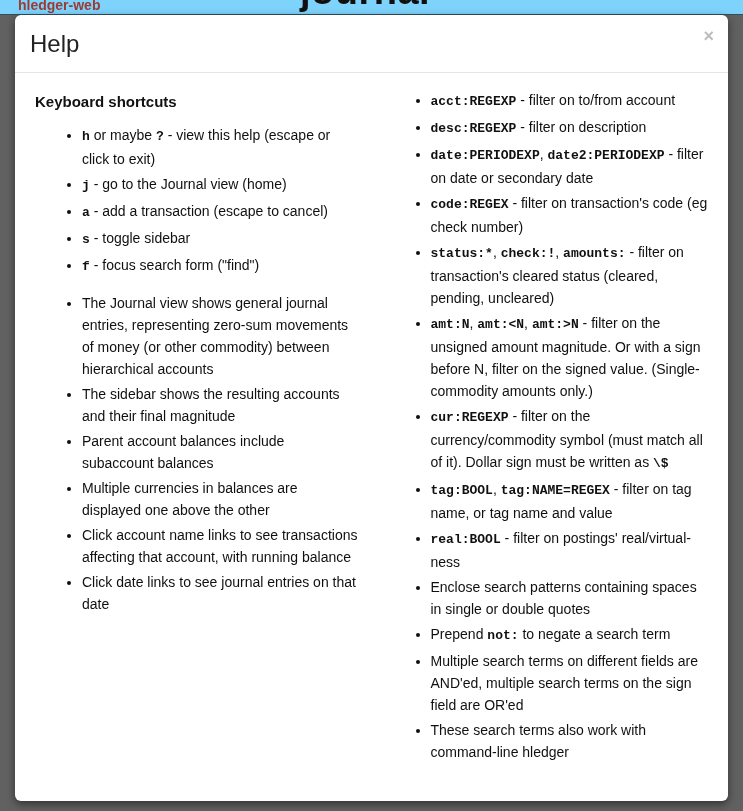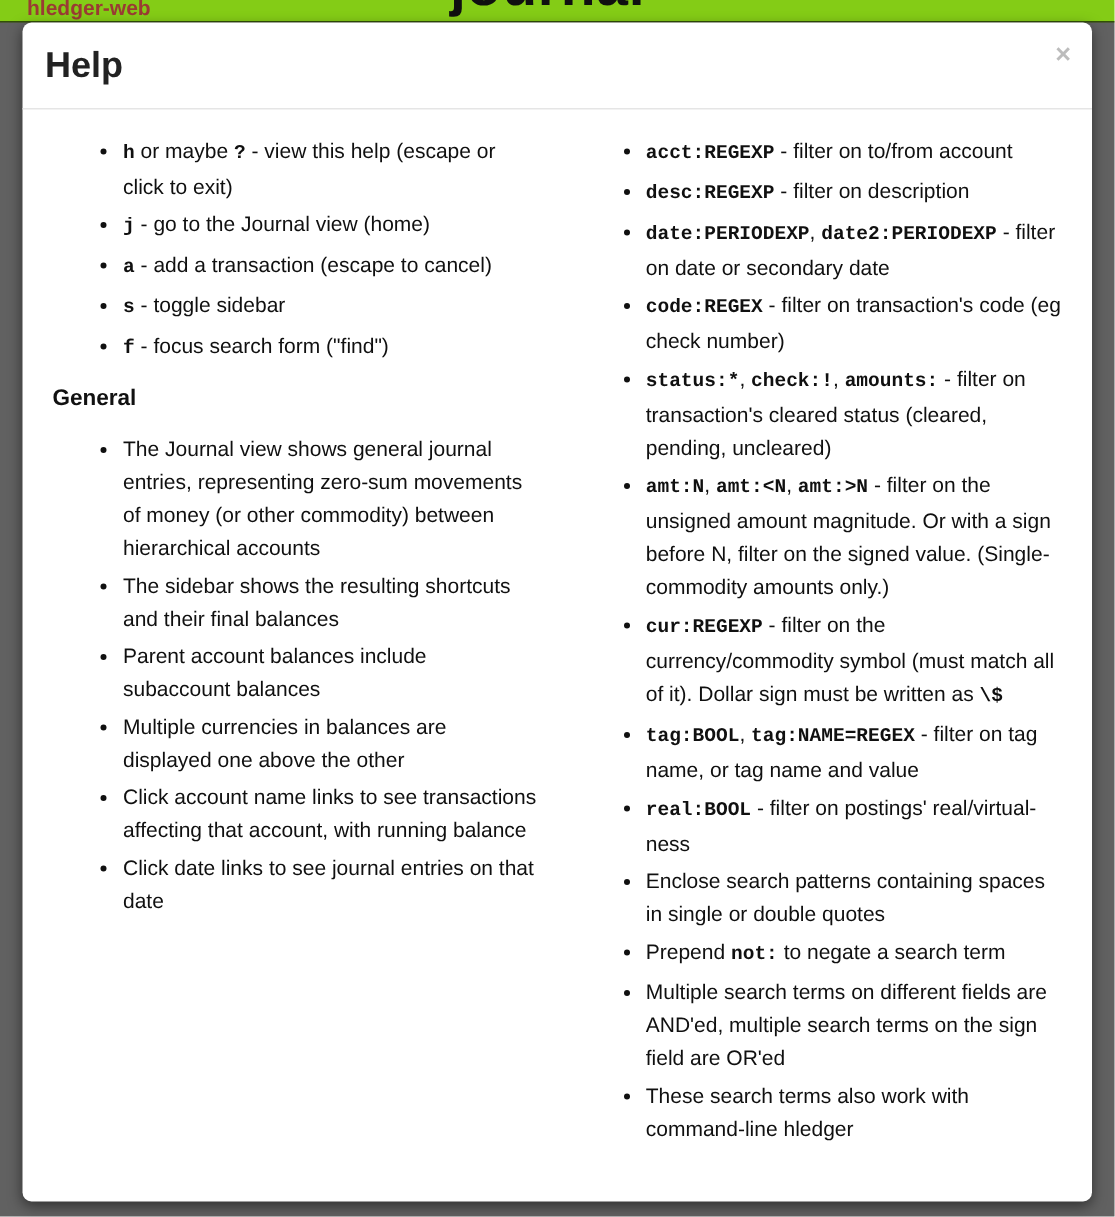--- a/index.html
+++ b/index.html
@@ -8,21 +8,21 @@
     font-family: "Liberation Sans", "DejaVu Sans", sans-serif;
     background: #ffffff;
     position: relative;
     overflow: hidden;
     color: #111;
   }
 
   
   .page-top {
     position: absolute; top: 0; left: 0; right: 0; height: 15px;
-    background: #84cc16; overflow: hidden;
+    background: #7dd3fc; overflow: hidden;
   }
   .brand {
     position: absolute; left: 18px; top: -3px;
     font-size: 14px; font-weight: bold; color: #9a3b34;
     text-decoration: none; cursor: pointer;
   }
   .page-heading {
     position: absolute; left: 300px; top: -30px;
     font-size: 38px; font-weight: bold; color: #101010;
     letter-spacing: 0.5px;
@@ -39,21 +39,21 @@
     background: #fff;
     border-radius: 6px;
     box-shadow: 0 3px 9px rgba(0,0,0,0.5);
   }
   .modal-header {
     position: relative;
     padding: 15px 15px 13px 15px;
     border-bottom: 1px solid #e5e5e5;
   }
   .modal-title {
-    font-size: 24px; font-weight: 700; color: #222; line-height: 1.2;
+    font-size: 24px; font-weight: 400; color: #222; line-height: 1.2;
   }
   .close {
     position: absolute; top: 12px; right: 14px;
     background: none; border: none; cursor: pointer;
     font-size: 18px; font-weight: bold; color: #bcbcbc; line-height: 1;
     font-family: "Liberation Sans", sans-serif;
   }
 
   .modal-body {
     padding: 16px 20px 24px 20px;
@@ -96,31 +96,31 @@
 
 <div class="backdrop"></div>
 
 <div class="modal">
   <div class="modal-header">
     <div class="modal-title">Help</div>
     <button class="close">×</button>
   </div>
   <div class="modal-body">
     <div class="col">
+      <h4>Keyboard shortcuts</h4>
       <ul>
           <li><code>h</code> or maybe <code>?</code> - view this help (escape or click to exit)</li>
           <li><code>j</code> - go to the Journal view (home)</li>
           <li><code>a</code> - add a transaction (escape to cancel)</li>
           <li><code>s</code> - toggle sidebar</li>
           <li><code>f</code> - focus search form ("find")</li>
         </ul>
-      <h4>General</h4>
       <ul>
           <li>The Journal view shows general journal entries, representing zero-sum movements of money (or other commodity) between hierarchical accounts</li>
-          <li>The sidebar shows the resulting shortcuts and their final balances</li>
+          <li>The sidebar shows the resulting accounts and their final magnitude</li>
           <li>Parent account balances include subaccount balances</li>
           <li>Multiple currencies in balances are displayed one above the other</li>
           <li>Click account name links to see transactions affecting that account, with running balance</li>
           <li>Click date links to see journal entries on that date</li>
         </ul>
     </div>
     <div class="col">
       <ul>
           <li><code>acct:REGEXP</code> - filter on to/from account</li>
           <li><code>desc:REGEXP</code> - filter on description</li>

